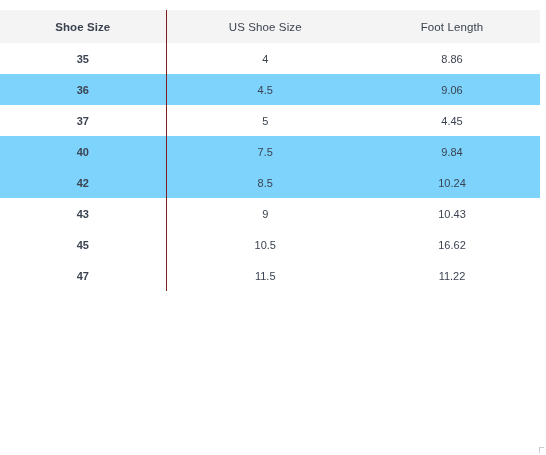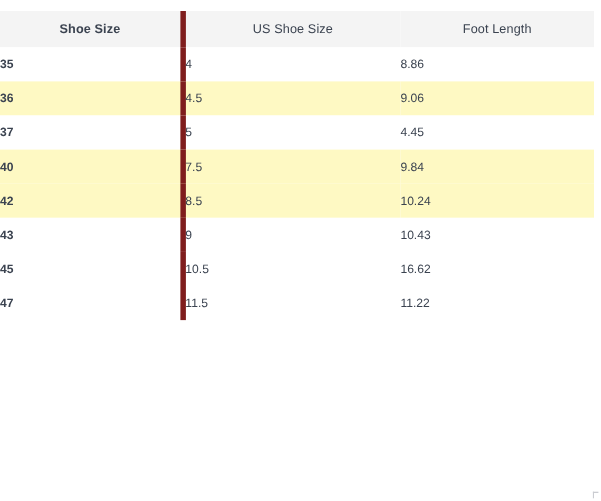--- a/index.html
+++ b/index.html
@@ -39,31 +39,32 @@
     vertical-align: middle;
     font-size: 11.5px;
     font-weight: bold;
     color: #3b4350;
     letter-spacing: 0.1px;
   }
 
   #size-chart-table td {
     height: 31px;
     padding: 0;
+    text-align: center;
     vertical-align: middle;
     font-size: 11px;
     color: #3b4350;
   }
 
   #size-chart-table tbody tr.row-odd  { background: #ffffff; }
-  #size-chart-table tbody tr.row-even { background: #fef9c3; }
+  #size-chart-table tbody tr.row-even { background: #7dd3fc; }
 
   #size-chart-table th.col-1,
   #size-chart-table td.col-1 {
-    border-right: 5px solid #7f1d1d;
+    border-right: 1px solid #7f1d1d;
   }
 
   #size-chart-table td.col-1 {
     font-weight: bold;
   }
 
   #size-chart-table th.col-2,
   #size-chart-table th.col-3,
   #size-chart-table td.col-2,
   #size-chart-table td.col-3 {

